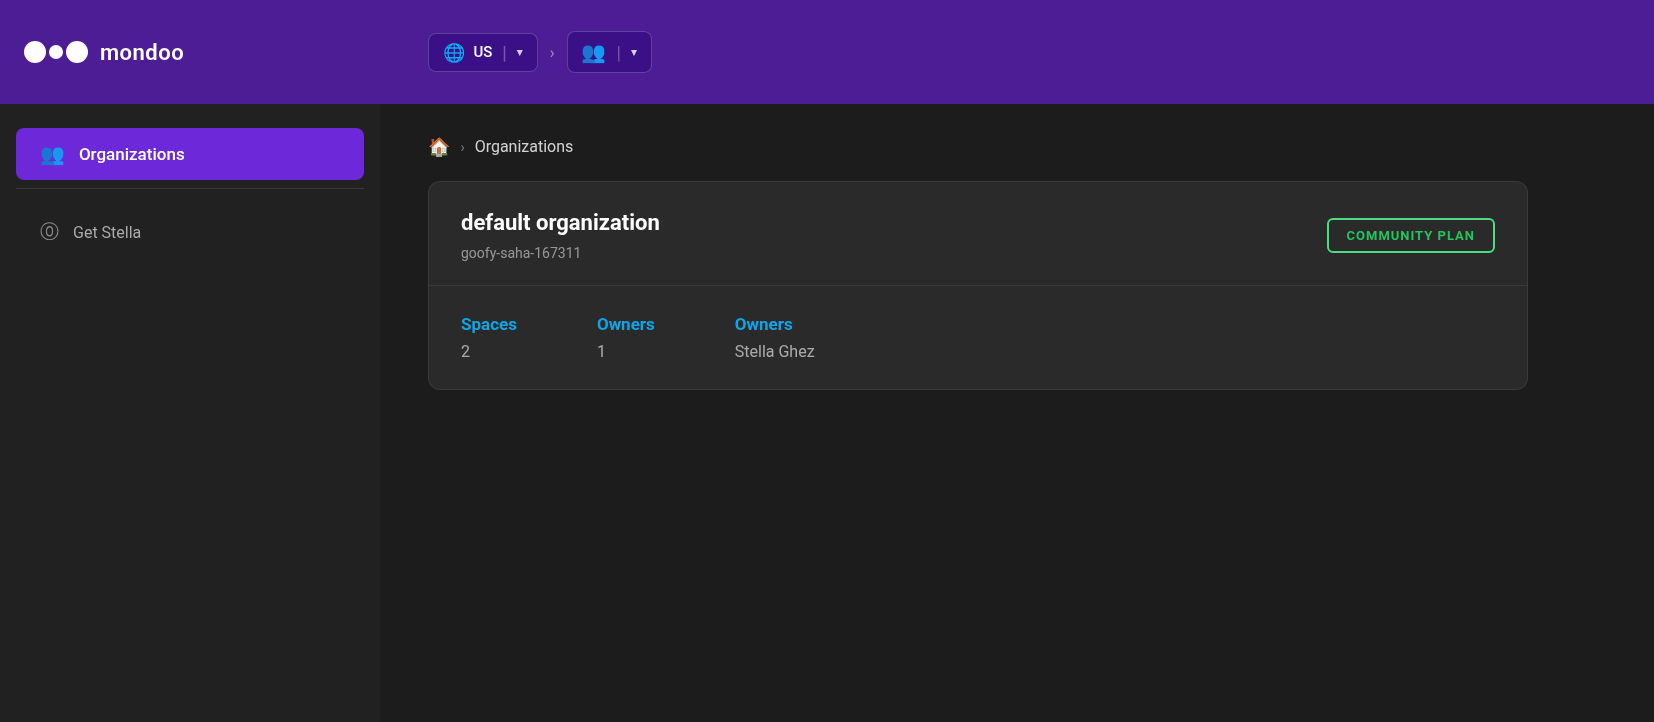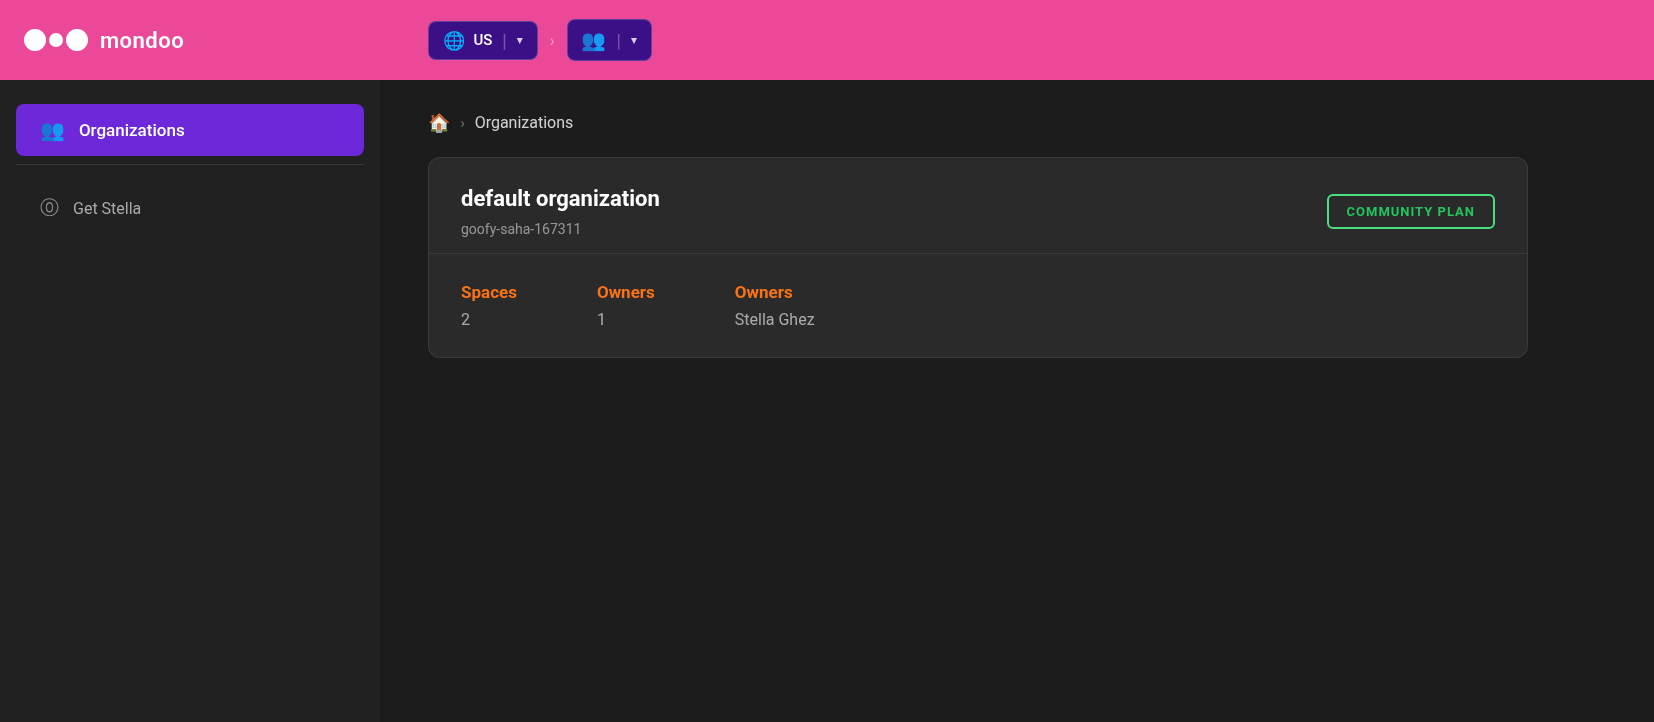--- a/index.html
+++ b/index.html
@@ -8,22 +8,22 @@
       background: #1a1a1a;
       color: #ffffff;
       width: 1654px;
       min-height: 722px;
       display: flex;
       flex-direction: column;
     }
 
     
     .top-nav {
-      background: #ec4899;
-      height: 80px;
+      background: #4c1d95;
+      height: 104px;
       display: flex;
       align-items: center;
       padding: 0 24px;
       gap: 0;
       flex-shrink: 0;
     }
 
     .logo-area {
       display: flex;
       align-items: center;
@@ -215,21 +215,21 @@
     
     .org-card {
       background: #2a2a2a;
       border-radius: 12px;
       border: 1px solid rgba(255,255,255,0.08);
       overflow: hidden;
       max-width: 1100px;
     }
 
     .org-card-header {
-      padding: 28px 32px 16px 32px;
+      padding: 28px 32px 24px 32px;
       display: flex;
       align-items: center;
       justify-content: space-between;
       border-bottom: 1px solid rgba(255,255,255,0.08);
     }
 
     .org-name {
       font-size: 22px;
       font-weight: 700;
       color: #ffffff;
@@ -257,21 +257,21 @@
       padding: 28px 32px;
       display: flex;
       gap: 80px;
     }
 
     .stat-item {}
 
     .stat-label {
       font-size: 17px;
       font-weight: 700;
-      color: #f97316;
+      color: #0ea5e9;
       margin-bottom: 8px;
     }
 
     .stat-value {
       font-size: 16px;
       color: rgba(255,255,255,0.6);
     }
   </style>
 </head>
 <body>

